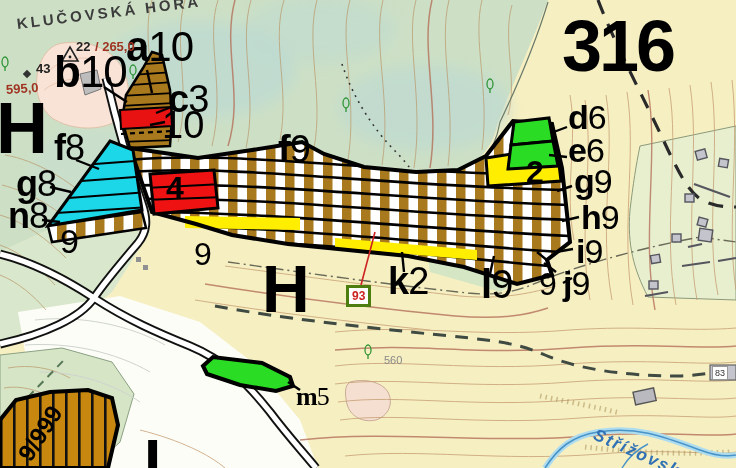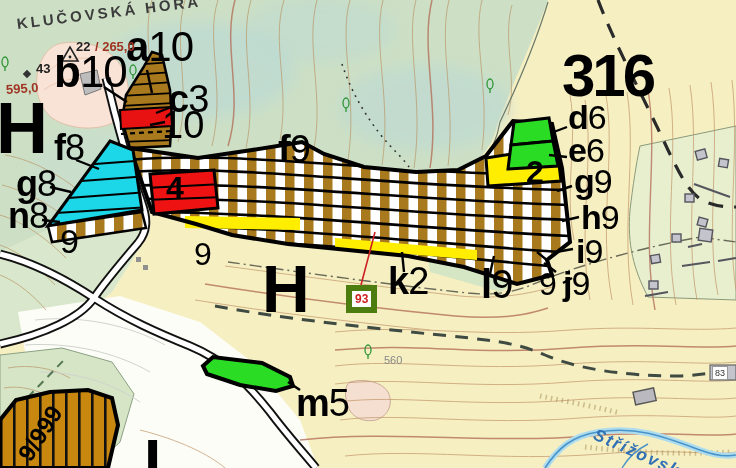--- a/index.html
+++ b/index.html
@@ -6,21 +6,21 @@
   #stage{position:relative;width:736px;height:468px;overflow:hidden;background:#f6efc2;
          font-family:"Liberation Sans",sans-serif;}
   #mapsvg{position:absolute;left:0;top:0;}
   .lbl{position:absolute;line-height:1;white-space:nowrap;color:#000;
        font-family:"Liberation Sans",sans-serif;}
   .stand{font-weight:700;letter-spacing:-1px;}
   .stand .nm{font-weight:400;}
   .big{font-weight:700;color:#000;}
   .elev{color:#a03422;font-weight:700;font-size:13px;}
   .dark{color:#222;font-weight:700;font-size:13px;}
-  .box93{position:absolute;background:#fff;border:6px solid #4d7c0f;color:#cc2222;
+  .box93{position:absolute;background:#fff;border:3px solid #4d7c0f;color:#cc2222;
          font-weight:700;font-size:12px;padding:1px 3px;font-family:"Liberation Sans",sans-serif;}
   .b69{position:absolute;background:#fff;border:1px solid #999;color:#333;font-size:9px;
        padding:1px 2px;font-family:"Liberation Sans",sans-serif;}
   .stream-lbl{color:#3070b5;font-style:italic;font-weight:700;font-size:17px;letter-spacing:2px;}
   .place{color:#3c3c3c;font-weight:700;font-size:15px;letter-spacing:3px;}
 </style>
 </head>
 <body>
 
 <div id="stage">
@@ -276,21 +276,21 @@
     <line x1="563" y1="283" x2="572" y2="278"></line>
     <line x1="404" y1="272" x2="402" y2="252"></line>
     <line x1="490" y1="274" x2="494" y2="256"></line>
     <line x1="288" y1="382" x2="300" y2="390"></line>
   </g>
   <line x1="361" y1="285" x2="375" y2="232" stroke="#cc2222" stroke-width="1.6"></line>
 </svg>
 
 <div class="lbl place" style="left:16px;top:16px;transform:rotate(-7deg);transform-origin:0 0;">KLUČOVSKÁ HORA</div>
 
-<div class="lbl big" style="left:562px;top:10px;font-size:60px;letter-spacing:-3px;margin-top:36px;">316</div>
+<div class="lbl big" style="left:562px;top:10px;font-size:72px;letter-spacing:-3px;">316</div>
 
 <div class="lbl big" style="left:-4px;top:92px;font-size:72px;">H</div>
 <div class="lbl big" style="left:262px;top:256px;font-size:66px;">H</div>
 <div class="lbl big" style="left:144px;top:430px;font-size:62px;">L</div>
 
 <div class="lbl stand" style="left:126px;top:26px;font-size:42px;"><span class="lt">a</span><span class="nm">10</span></div>
 <div class="lbl stand" style="left:54px;top:50px;font-size:44px;"><span class="lt">b</span><span class="nm">10</span></div>
 <div class="lbl stand" style="left:168px;top:80px;font-size:38px;"><span class="lt">c</span><span class="nm">3</span></div>
 <div class="lbl" style="left:162px;top:106px;font-size:38px;">10</div>
 <div class="lbl stand" style="left:54px;top:130px;font-size:36px;"><span class="lt">f</span><span class="nm">8</span></div>
@@ -303,21 +303,21 @@
 <div class="lbl" style="left:526px;top:156px;font-size:32px;font-weight:600;">2</div>
 <div class="lbl stand" style="left:568px;top:100px;font-size:34px;"><span class="lt">d</span><span class="nm">6</span></div>
 <div class="lbl stand" style="left:568px;top:133px;font-size:34px;"><span class="lt">e</span><span class="nm">6</span></div>
 <div class="lbl stand" style="left:574px;top:164px;font-size:34px;"><span class="lt">g</span><span class="nm">9</span></div>
 <div class="lbl stand" style="left:581px;top:200px;font-size:34px;"><span class="lt">h</span><span class="nm">9</span></div>
 <div class="lbl stand" style="left:576px;top:234px;font-size:34px;"><span class="lt">i</span><span class="nm">9</span></div>
 <div class="lbl" style="left:539px;top:268px;font-size:32px;">9</div>
 <div class="lbl stand" style="left:563px;top:266px;font-size:34px;"><span class="lt">j</span><span class="nm">9</span></div>
 <div class="lbl stand" style="left:388px;top:262px;font-size:38px;"><span class="lt">k</span><span class="nm">2</span></div>
 <div class="lbl stand" style="left:481px;top:264px;font-size:40px;"><span class="lt">l</span><span class="nm">9</span></div>
-<div class="lbl stand" style="left:296px;top:384px;font-size:38px;"><span class="lt">m</span><span class="nm">5</span></div>
+<div class="lbl stand" style="left:296px;top:384px;font-size:26px;font-family:Liberation Serif, serif;"><span class="lt">m</span><span class="nm">5</span></div>
 
 <div class="box93" style="left:346px;top:285px;">93</div>
 <div class="lbl" style="left:384px;top:355px;font-size:11px;color:#888;">560</div>
 <div class="lbl" style="left:76px;top:38px;"><span class="dark">22</span> <span class="elev">/ 265,0</span></div>
 <div class="lbl elev" style="left:6px;top:82px;transform:rotate(-4deg);">595,0</div>
 <div class="lbl dark" style="left:36px;top:62px;">43</div>
 <div class="lbl" style="left:14px;top:452px;font-size:24px;font-weight:600;transform:rotate(-57deg);transform-origin:0 0;">9/999</div>
 <div class="b69" style="left:712px;top:366px;">83</div>
 <div class="lbl stream-lbl" style="left:598px;top:426px;transform:rotate(24deg);transform-origin:0 0;">Střížovsk</div>
 

